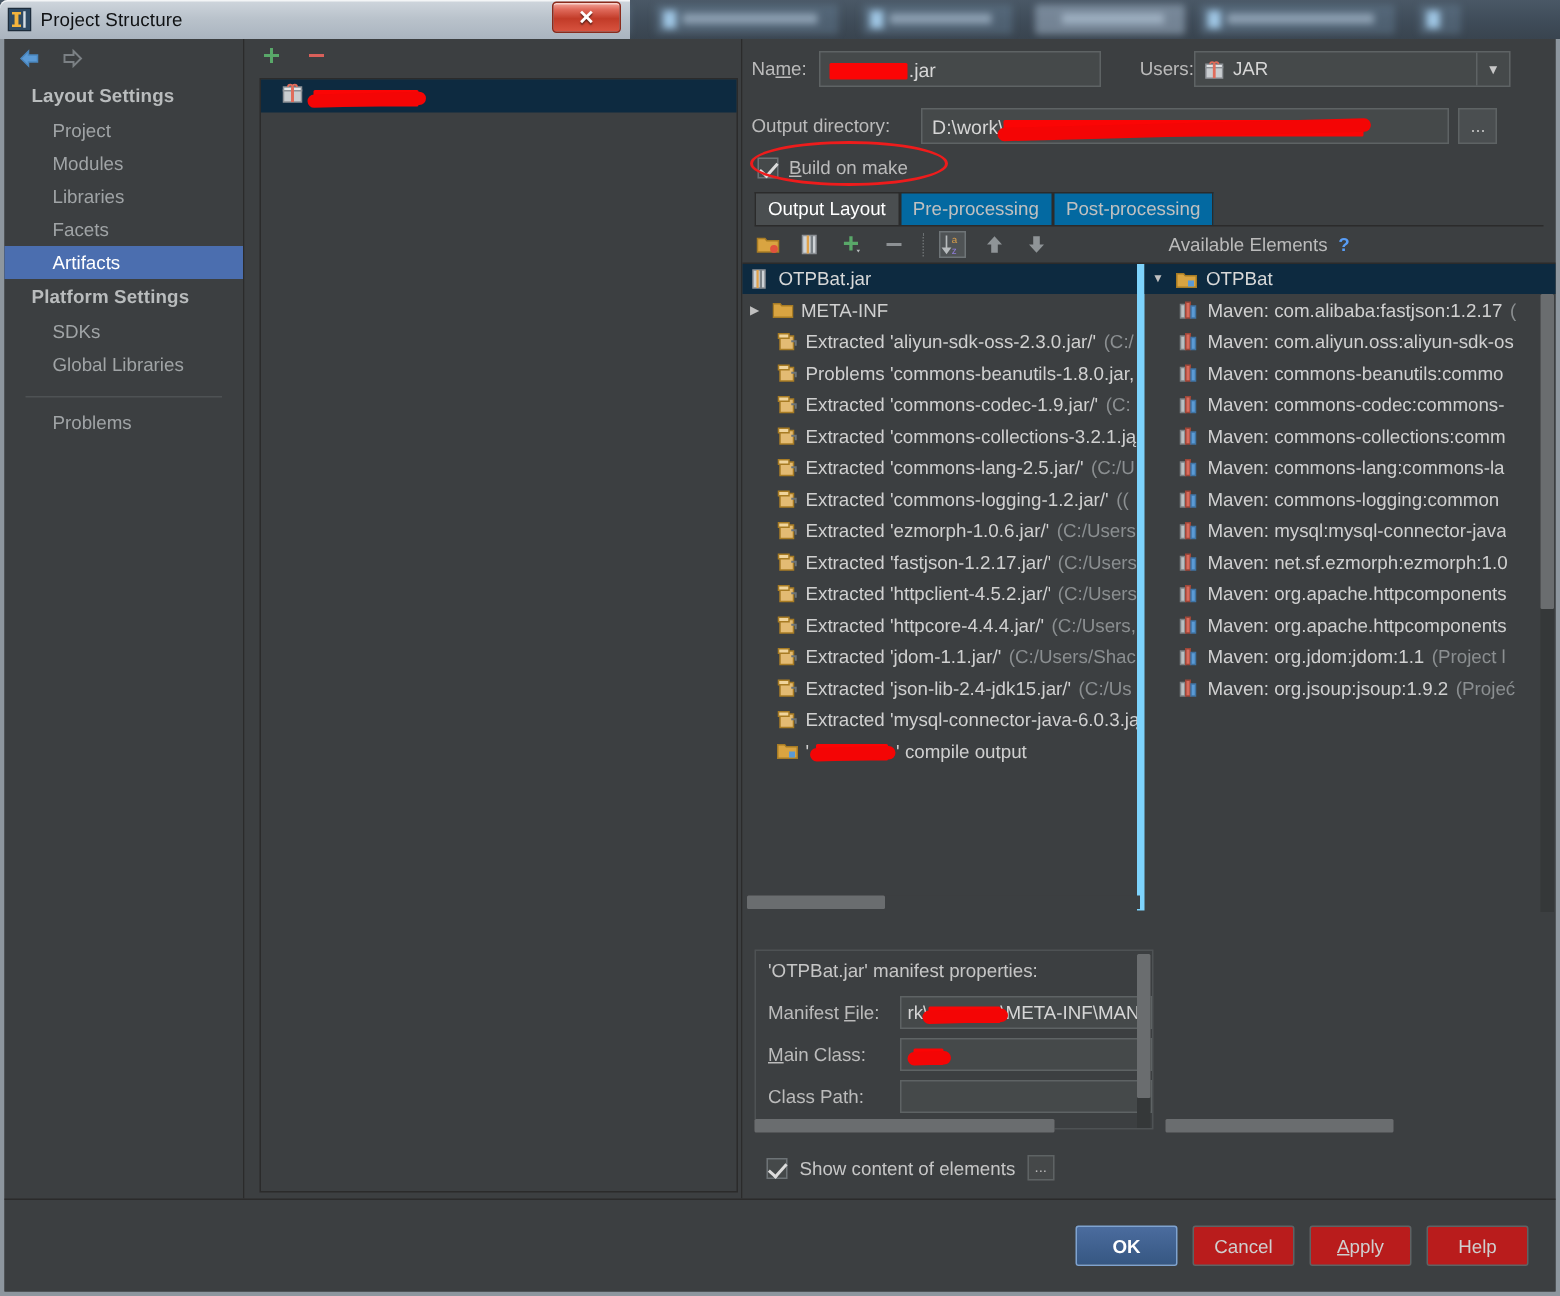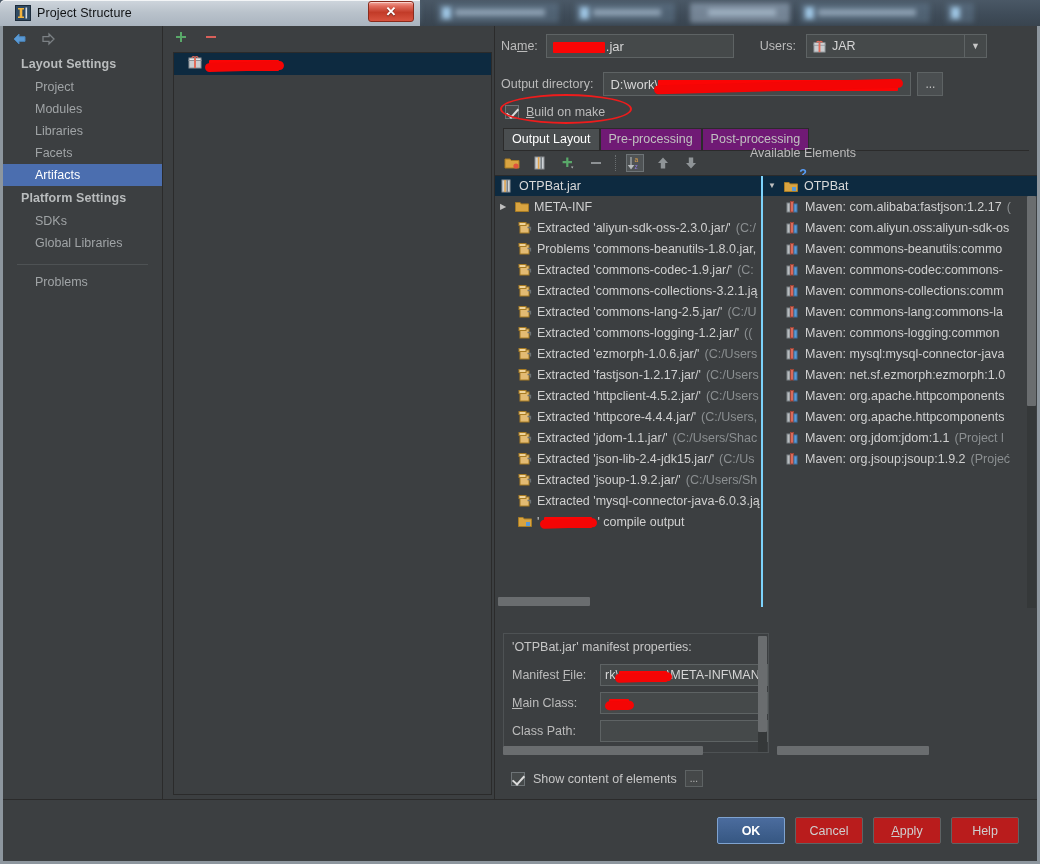--- a/index.html
+++ b/index.html
@@ -34,21 +34,21 @@
   }
 
   
   .window {
     position: absolute; left: 0; top: 0; width: 1040px; height: 864px;
   }
   .titlebar {
     position: absolute; left: 0; top: 0; width: 420px; height: 26px;
     background: linear-gradient(180deg,#cfd6dd 0%,#b9c2cb 48%,#aab4bf 100%);
     border-top-left-radius: 5px;
-    display: flex; align-items: center; padding-left: 15px;
+    display: flex; align-items: center; padding-left: 5px;
     box-shadow: inset 0 1px 0 rgba(255,255,255,.75);
   }
   .title-icon {
     width: 16px; height: 16px; margin-right: 6px; position: relative; flex: none;
   }
   .title-text {
     font-size: 12.5px; color: #101214; letter-spacing: .1px; white-space: nowrap;
   }
   .close-btn {
     position: absolute; right: 6px; top: 1px; width: 46px; height: 21px;
@@ -156,42 +156,42 @@
   }
   .ellipse-ann {
     position: absolute; left: 5px; top: -4px; width: 132px; height: 30px;
     border: 2.5px solid #ee1c1c; border-radius: 50%; pointer-events: none;
   }
 
   
   .tabs { display: flex; align-items: flex-end; padding-left: 8px; height: 24px; }
   .tab {
     font-size: 12.5px; color: #c0c0c0; padding: 3px 8px 4px 8px;
-    border: 1px solid #2b2b2b; border-bottom: none; background: #701a75;
+    border: 1px solid #2b2b2b; border-bottom: none; background: #0369a1;
   }
   .tab.active { background: #4a4e50; color: #ffffff; }
   .tabs-underline { height: 1px; background: #2b2b2b; margin: 0 8px; }
 
   
   .lay-toolbar {
     height: 24px; display: flex; align-items: center; gap: 10px; padding-left: 8px;
     position: relative;
   }
   .avail-label {
-    position: absolute; left: 255px; font-size: 12.5px; color: #bbbbbb;
-    display: flex; align-items: center; gap: 7px; flex-direction: column;
+    position: absolute; left: 284px; font-size: 12.5px; color: #bbbbbb;
+    display: flex; align-items: center; gap: 7px;
   }
   .help-q { color: #589df6; font-weight: bold; font-size: 12.5px; }
   .tb-sep { width: 1px; height: 16px; border-left: 1px dotted #6a6f71; }
   .tb-btn { width: 18px; height: 18px; display: flex; align-items: center; justify-content: center; }
   .tb-btn.toggled { background: #4f5355; border: 1px solid #6e7477; }
 
   
   .trees { display: flex; position: relative; border-top: 1px solid #2b2b2b; }
-  .tree-left { width: 268px; flex: none; position: relative; border-right: 2px solid #7dd3fc; }
+  .tree-left { width: 268px; flex: none; position: relative; border-right: 5px solid #7dd3fc; }
   .tree-right { flex: 1; position: relative; }
   .tree-head {
     height: 20px; display: flex; align-items: center; gap: 6px; padding-left: 5px;
     background: #0d2a40; font-size: 12.5px; color: #d9d9d9; white-space: nowrap;
   }
   .tree-row {
     height: 21px; display: flex; align-items: center; gap: 5px; padding-left: 5px;
     font-size: 12.5px; color: #d0d0d0; white-space: nowrap; overflow: hidden;
   }
   .tree-row .dim { color: #8b8f91; }
@@ -360,37 +360,37 @@
 
       <div class="detail">
 
         <div class="field-row" style="margin-top:6px">
           <span class="field-label">Na<u>m</u>e:</span>
           <span class="textfield" style="width:188px;margin-left:8px">
             <span class="redacted" style="width:52px;margin-right:1px"></span>
             <span>.jar</span>
           </span>
           <span class="field-label" style="margin-left:26px">Users:</span>
-          <span class="combo" style="width:181px;margin-left:10px">
+          <span class="combo" style="width:211px;margin-left:0">
             <span style="margin-right:6px;display:flex">
               <svg width="13" height="13" viewBox="0 0 14 14">
                 <rect x="1" y="5" width="12" height="8" fill="#c9cdd0" stroke="#8d9196"></rect>
                 <rect x="1" y="3" width="12" height="2.5" fill="#e3e6e8" stroke="#8d9196"></rect>
                 <rect x="6" y="3" width="2" height="10" fill="#e06c5b"></rect>
                 <path d="M4 3C4 1 7 1 7 3M10 3C10 1 7 1 7 3" fill="none" stroke="#e06c5b" stroke-width="1.2"></path>
               </svg>
             </span>
             <span>JAR</span>
             <span class="combo-arrow">▼</span>
           </span>
         </div>
 
         <div class="field-row" style="margin-top:10px">
           <span class="field-label">Output directory:</span>
-          <span class="textfield" style="width:308px;margin-left:10px">
+          <span class="textfield" style="width:352px;margin-left:21px">
             <span>D:\work\</span>
             <span class="redacted scribble" style="width:240px"></span>
           </span>
           <span class="browse-btn">...</span>
         </div>
 
         <div class="bom-wrap">
           <div class="bom-row">
             <span class="checkbox checked"></span>
             <span class="field-label"><u>B</u>uild on make</span>
@@ -613,32 +613,20 @@
                   <span class="indent"></span>
                   <span style="display: flex;">
                     <svg width="14" height="14" viewBox="0 0 14 14">
                       <rect x="2" y="3" width="9" height="9" fill="#e3bb73" stroke="#a87c24"></rect>
                       <rect x="1" y="1.5" width="7" height="3" fill="#f0d49b" stroke="#a87c24"></rect>
                       <path d="M9.5 6.5l3 0 0 3" fill="none" stroke="#6d7478" stroke-width="1.3"></path>
                     </svg>
                   </span>
                   <span class="name">Extracted 'json-lib-2.4-jdk15.jar/'</span>
                   <span class="dim">(C:/Us</span>
-                </div>
-                <div class="tree-row">
-                  <span class="indent"></span>
-                  <span style="display: flex;">
-                    <svg width="14" height="14" viewBox="0 0 14 14">
-                      <rect x="2" y="3" width="9" height="9" fill="#e3bb73" stroke="#a87c24"></rect>
-                      <rect x="1" y="1.5" width="7" height="3" fill="#f0d49b" stroke="#a87c24"></rect>
-                      <path d="M9.5 6.5l3 0 0 3" fill="none" stroke="#6d7478" stroke-width="1.3"></path>
-                    </svg>
-                  </span>
-                  <span class="name">Extracted 'jsoup-1.9.2.jar/'</span>
-                  <span class="dim">(C:/Users/Sh</span>
                 </div>
                 <div class="tree-row">
                   <span class="indent"></span>
                   <span style="display: flex;">
                     <svg width="14" height="14" viewBox="0 0 14 14">
                       <rect x="2" y="3" width="9" height="9" fill="#e3bb73" stroke="#a87c24"></rect>
                       <rect x="1" y="1.5" width="7" height="3" fill="#f0d49b" stroke="#a87c24"></rect>
                       <path d="M9.5 6.5l3 0 0 3" fill="none" stroke="#6d7478" stroke-width="1.3"></path>
                     </svg>
                   </span>

